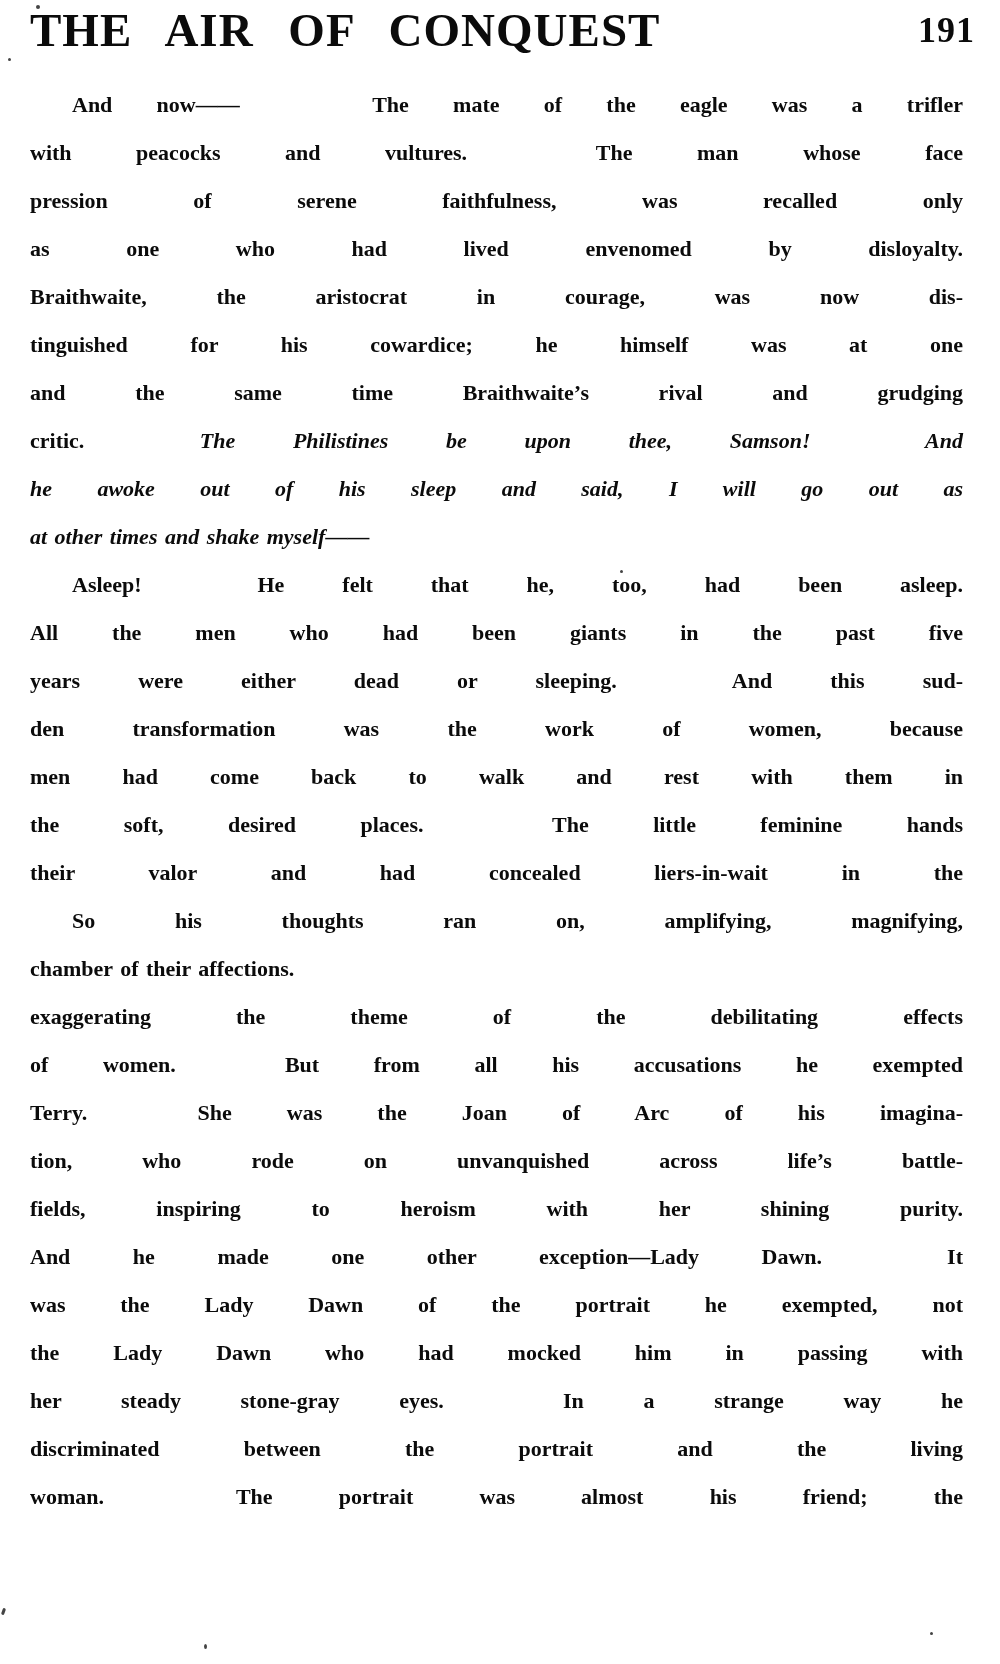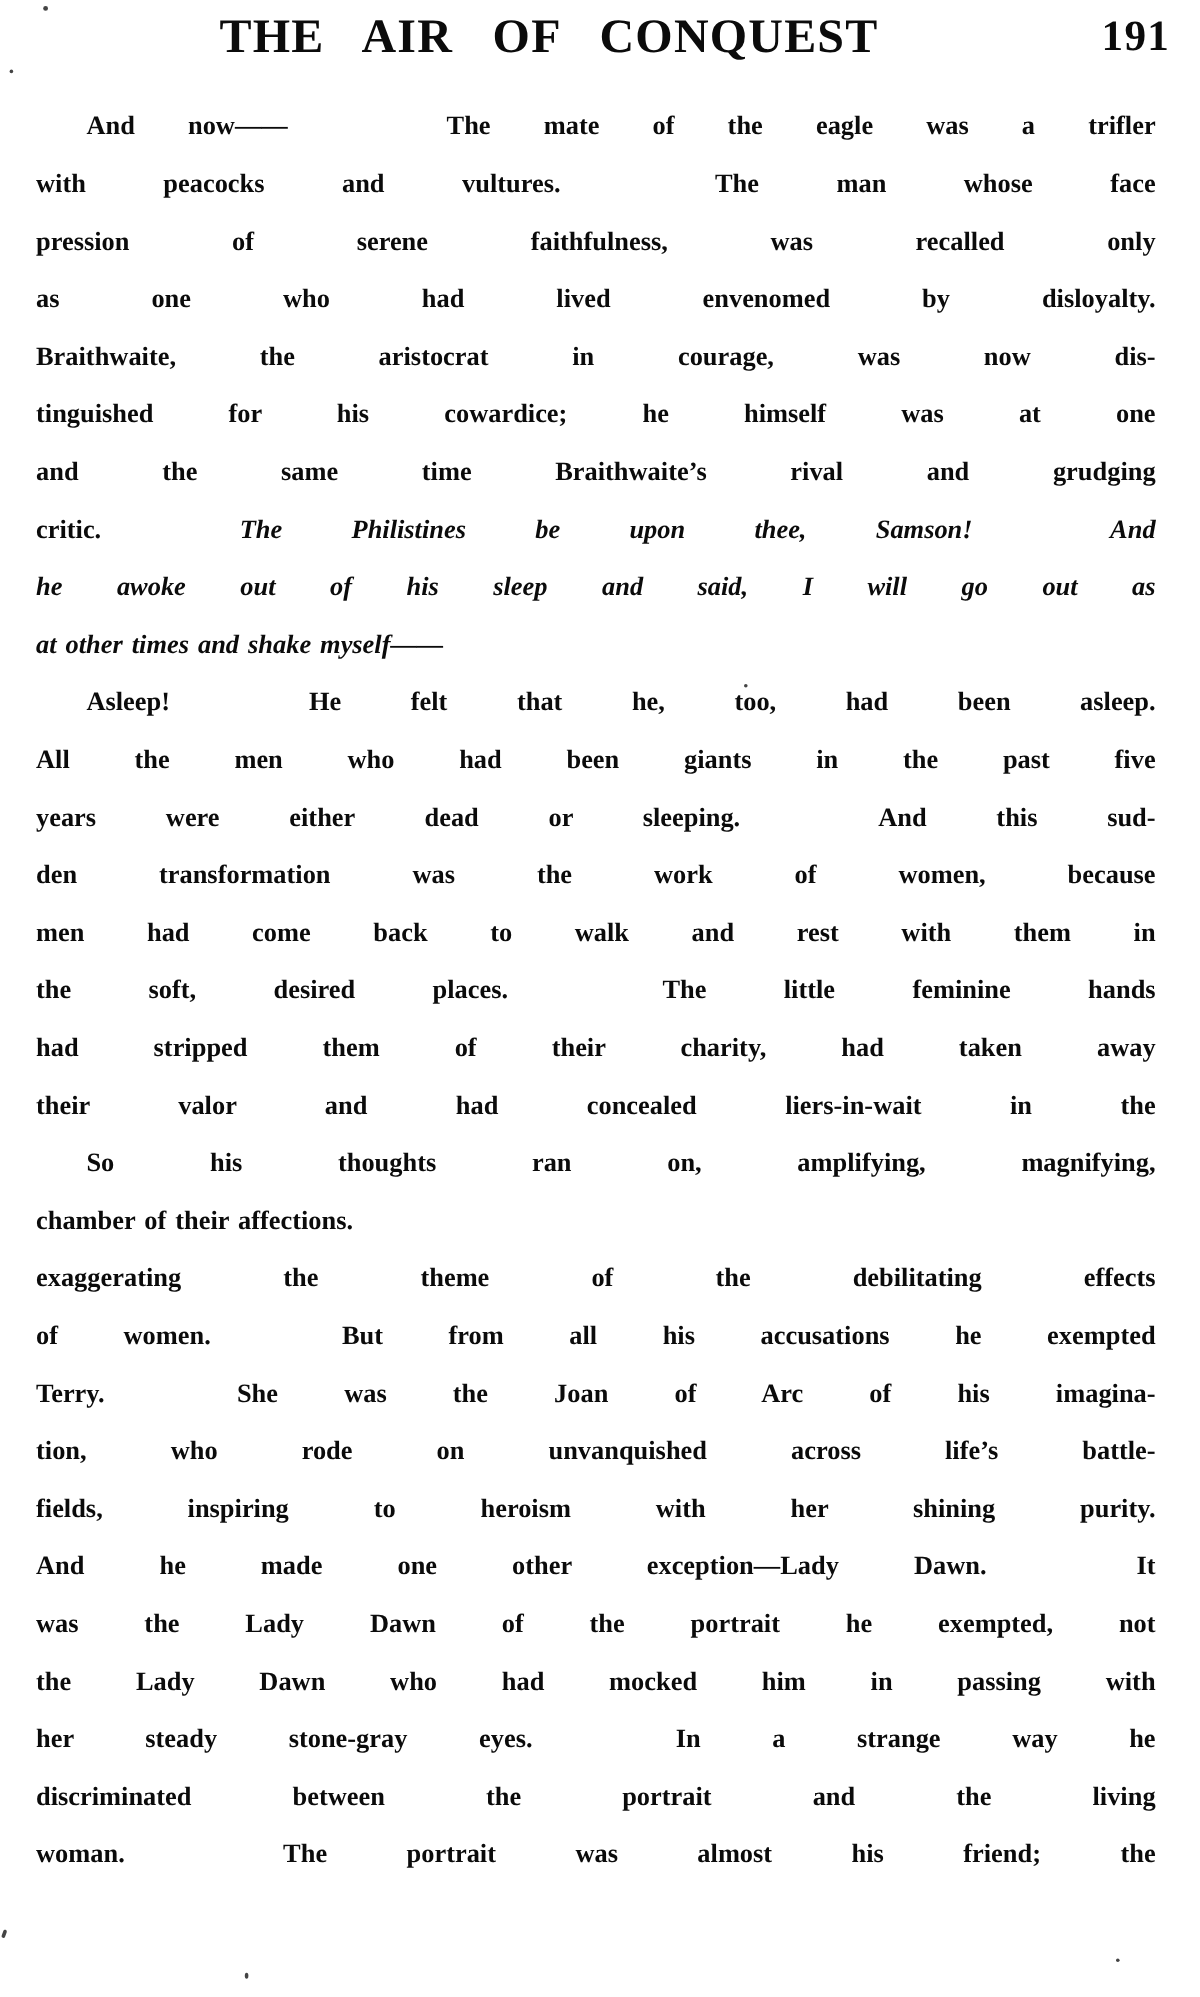--- a/index.html
+++ b/index.html
@@ -22,22 +22,22 @@
     position: absolute;
     top: 8px;
     left: 30px;
     right: 25px;
     height: 44px;
   }
   .running-head {
     position: absolute;
     left: 0;
     right: 90px;
-    text-align: center;
-    font-size: 40px;
+    text-align: left;
+    font-size: 47px;
     font-weight: bold;
     line-height: 44px;
     letter-spacing: 1px;
     word-spacing: 22px;
   }
   .page-number {
     position: absolute;
     right: 0;
     top: 0;
     font-size: 36px;
@@ -105,21 +105,20 @@
     <div class="line just"><span>and the same time Braithwaite’s rival and grudging</span></div>
     <div class="line just"><span>critic.  </span><span class="it">The Philistines be upon thee, Samson!  And</span></div>
     <div class="line just"><span class="it">he awoke out of his sleep and said, I will go out as</span></div>
     <div class="line"><span class="it">at other times and shake myself——</span></div>
     <div class="line indent just"><span>Asleep!  He felt that he, too, had been asleep.</span></div>
     <div class="line just"><span>All the men who had been giants in the past five</span></div>
     <div class="line just"><span>years were either dead or sleeping.  And this sud-</span></div>
     <div class="line just"><span>den transformation was the work of women, because</span></div>
     <div class="line just"><span>men had come back to walk and rest with them in</span></div>
     <div class="line just"><span>the soft, desired places.  The little feminine hands</span></div>
-    <div class="line just"><span>had stripped them of their charity, had taken away</span></div>
     <div class="line just"><span>their valor and had concealed liers-in-wait in the</span></div>
     <div class="line indent just"><span>So his thoughts ran on, amplifying, magnifying,</span></div>
     <div class="line"><span>chamber of their affections.</span></div>
     <div class="line just"><span>exaggerating the theme of the debilitating effects</span></div>
     <div class="line just"><span>of women.  But from all his accusations he exempted</span></div>
     <div class="line just"><span>Terry.  She was the Joan of Arc of his imagina-</span></div>
     <div class="line just"><span>tion, who rode on unvanquished across life’s battle-</span></div>
     <div class="line just"><span>fields, inspiring to heroism with her shining purity.</span></div>
     <div class="line just"><span>And he made one other exception—Lady Dawn.  It</span></div>
     <div class="line just"><span>was the Lady Dawn of the portrait he exempted, not</span></div>

